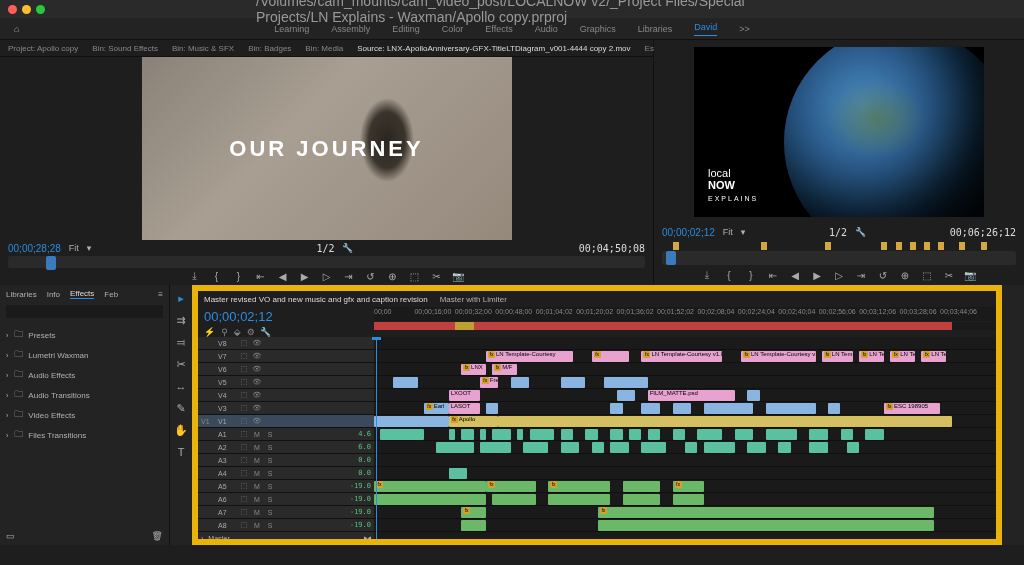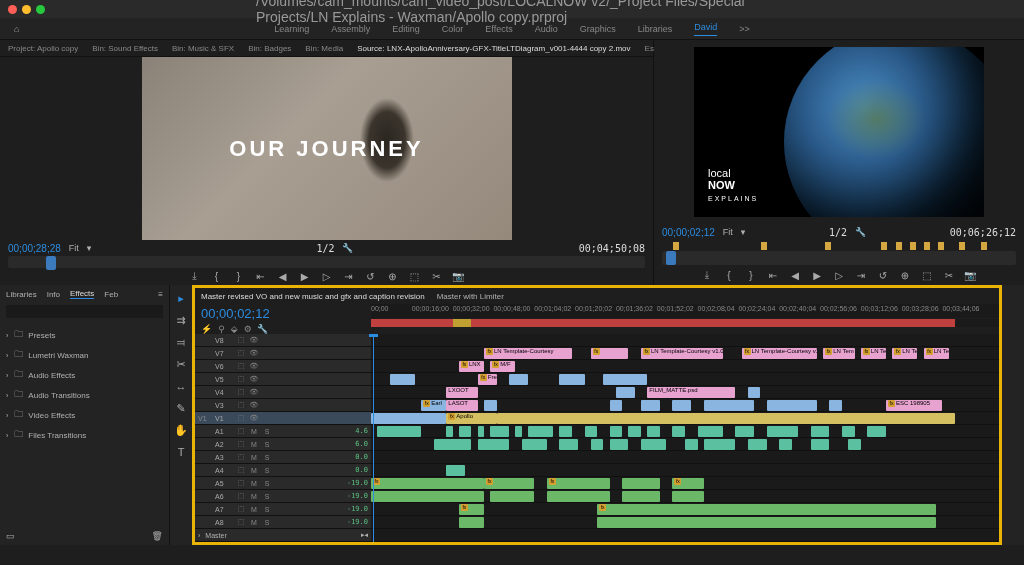--- a/index.html
+++ b/index.html
@@ -42,21 +42,21 @@
 .fxtabs{height:18px;display:flex;gap:10px;padding:0 6px;font-size:8px;align-items:center;}
 .fxtabs .on{color:#ddd;border-bottom:1px solid #2c8ce0;}
 .fxsearch{height:18px;padding:2px 6px;}
 .fxsearch input{width:100%;background:#1a1a1a;border:none;color:#aaa;font-size:8px;padding:2px;}
 .fxlist{flex:1;padding:4px 6px;font-size:8px;}
 .fxitem{padding:2px 0;display:flex;align-items:center;gap:4px;}
 .fxfolder{width:10px;font-size:9px;}
 .toolcol{width:22px;background:#232323;display:flex;flex-direction:column;align-items:center;padding-top:6px;gap:8px;}
 .tool{width:14px;height:14px;color:#aaa;font-size:11px;cursor:pointer;display:flex;align-items:center;justify-content:center;}
 .tool.on{color:#2c8ce0;}
-.timeline{flex:1;background:#1e1e1e;display:flex;flex-direction:column;position:relative;border:3px solid #eab308;}
+.timeline{flex:1;background:#1e1e1e;display:flex;flex-direction:column;position:relative;border:6px solid #eab308;}
 .tltabs{height:16px;display:flex;align-items:center;padding:0 6px;font-size:8px;gap:12px;}
 .tlhead{height:30px;display:flex;}
 .tlheadl{width:176px;padding:2px 6px;}
 .tlheadl .tc{font-size:13px;}
 .tlicons{display:flex;gap:6px;font-size:9px;color:#888;margin-top:3px;}
 .tlheadr{flex:1;position:relative;}
 .ruler{height:14px;background:#1a1a1a;display:flex;font-size:7px;color:#888;position:relative;}
 .tick{position:absolute;top:1px;}
 .wobar{height:8px;background:#1a1a1a;position:relative;margin-top:1px;}
 .woerr{position:absolute;height:100%;background:#c04040;}

